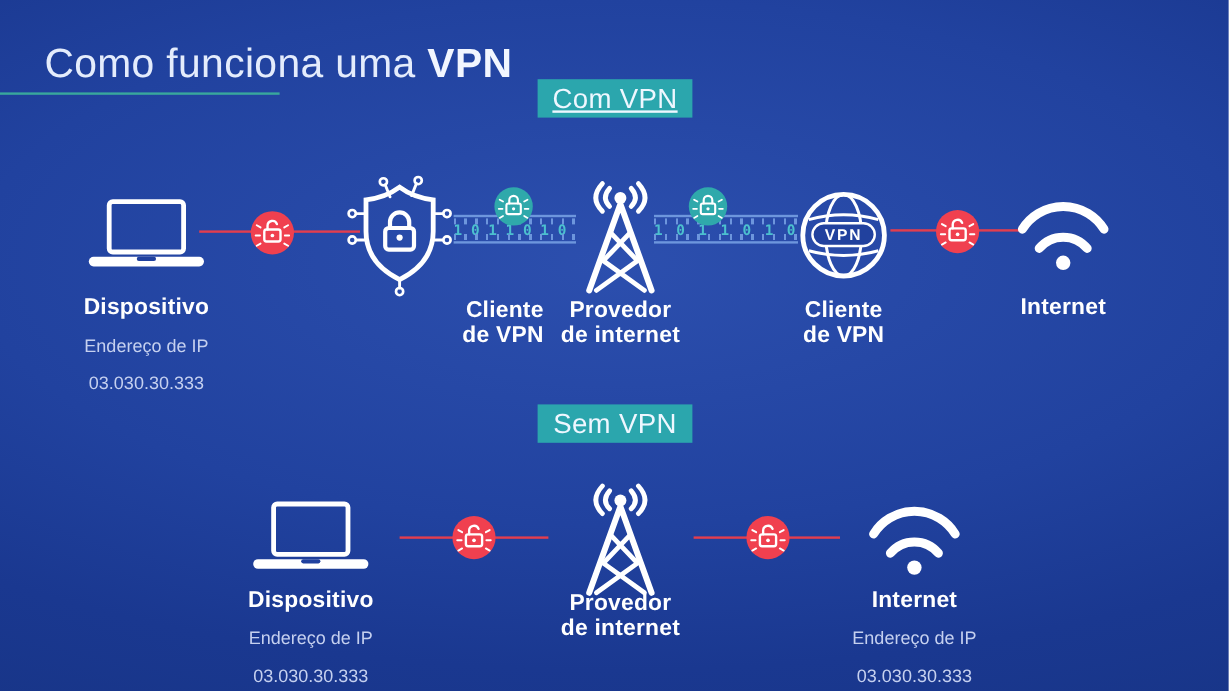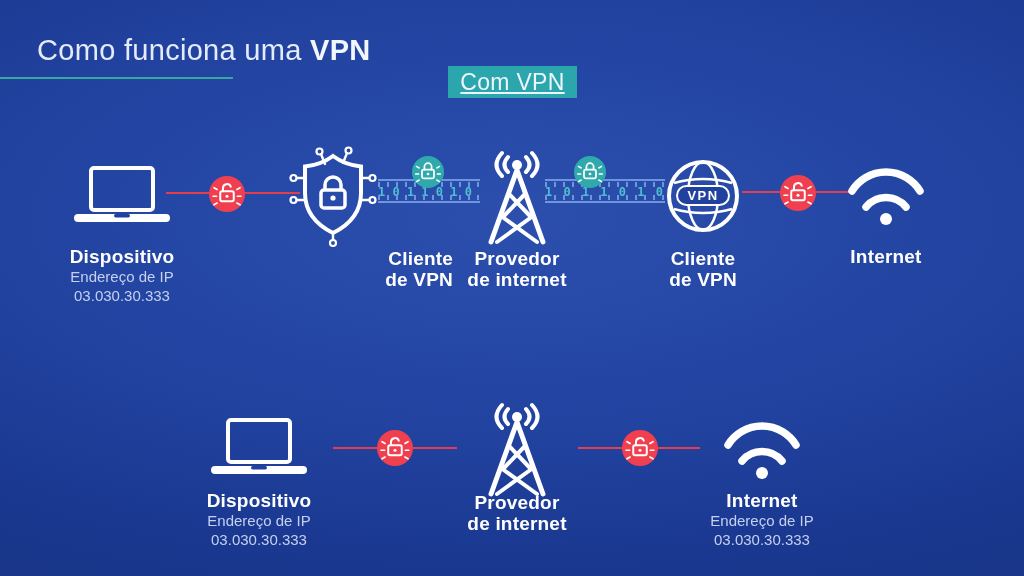--- a/index.html
+++ b/index.html
@@ -7,35 +7,35 @@
   .canvas {
     position:relative; width:1024px; height:576px;
     background:
       radial-gradient(130% 95% at 50% 38%, #2c4fae 0%, #21429f 40%, #1a3890 62%, #15317d 100%);
     font-family:"Liberation Sans", sans-serif;
     color:#fff;
   }
   .abs { position:absolute; }
 
   
-  .title { left:37px; top:34px; font-size:29px; letter-spacing:.3px; color:#e4ecfc; font-weight:400; white-space:nowrap; }
+  .title { left:37px; top:34px; font-size:34px; letter-spacing:.3px; color:#e4ecfc; font-weight:400; white-space:nowrap; }
   .title b { color:#f2f6ff; font-weight:700; }
   .title-underline { left:0; top:77px; width:233px; height:2px; background:#39a79c; }
 
   
   .badge {
     left:448px; width:129px; height:32px; background:#2ba6ad;
     display:flex; align-items:center; justify-content:center;
     font-size:23px; color:#eef7ff; letter-spacing:.3px; font-weight:400;
   }
   .badge.com { top:66px;text-decoration:underline; }
   .badge.sem { top:337px; }
 
   
-  .caption { width:240px; text-align:center; display:flex; flex-direction:column; gap:2px; }
+  .caption { width:240px; text-align:center; display:flex; flex-direction:column; gap:14px; }
   .caption .main { font-size:19px; font-weight:700; color:#ffffff; letter-spacing:.2px; white-space:pre-line; line-height:1.13; }
   .caption .sub  { font-size:15px; color:#c5d0ef; line-height:1.12; }
 
   
   .redline { height:2px; background:#e33e4e; }
 
   
   .stream { height:24px; border-top:2px solid #6d96dd; border-bottom:2px solid #6d96dd; }
   .stream .ticks {
     position:absolute; left:0; right:0; height:5px;
@@ -64,20 +64,21 @@
 <body>
 
 <div class="canvas">
 
   <div class="abs title">
     <span>Como funciona uma </span><b>VPN</b>
   </div>
   <div class="abs title-underline"></div>
 
   <div class="abs badge com">Com VPN</div>
+  <div class="abs badge sem">Sem VPN</div>
 
   <div class="abs redline" style="left:166px;top:192px;width:134px;"></div>
   <div class="abs redline" style="left:742px;top:191px;width:112px;"></div>
 
   <div class="abs stream" style="left:378px;top:179px;width:102px;">
     <div class="ticks top"></div>
     <div class="bits">1 0 1 1 0 1 0 1</div>
     <div class="ticks bot"></div>
   </div>
   <div class="abs stream wide" style="left:545px;top:179px;width:120px;">

